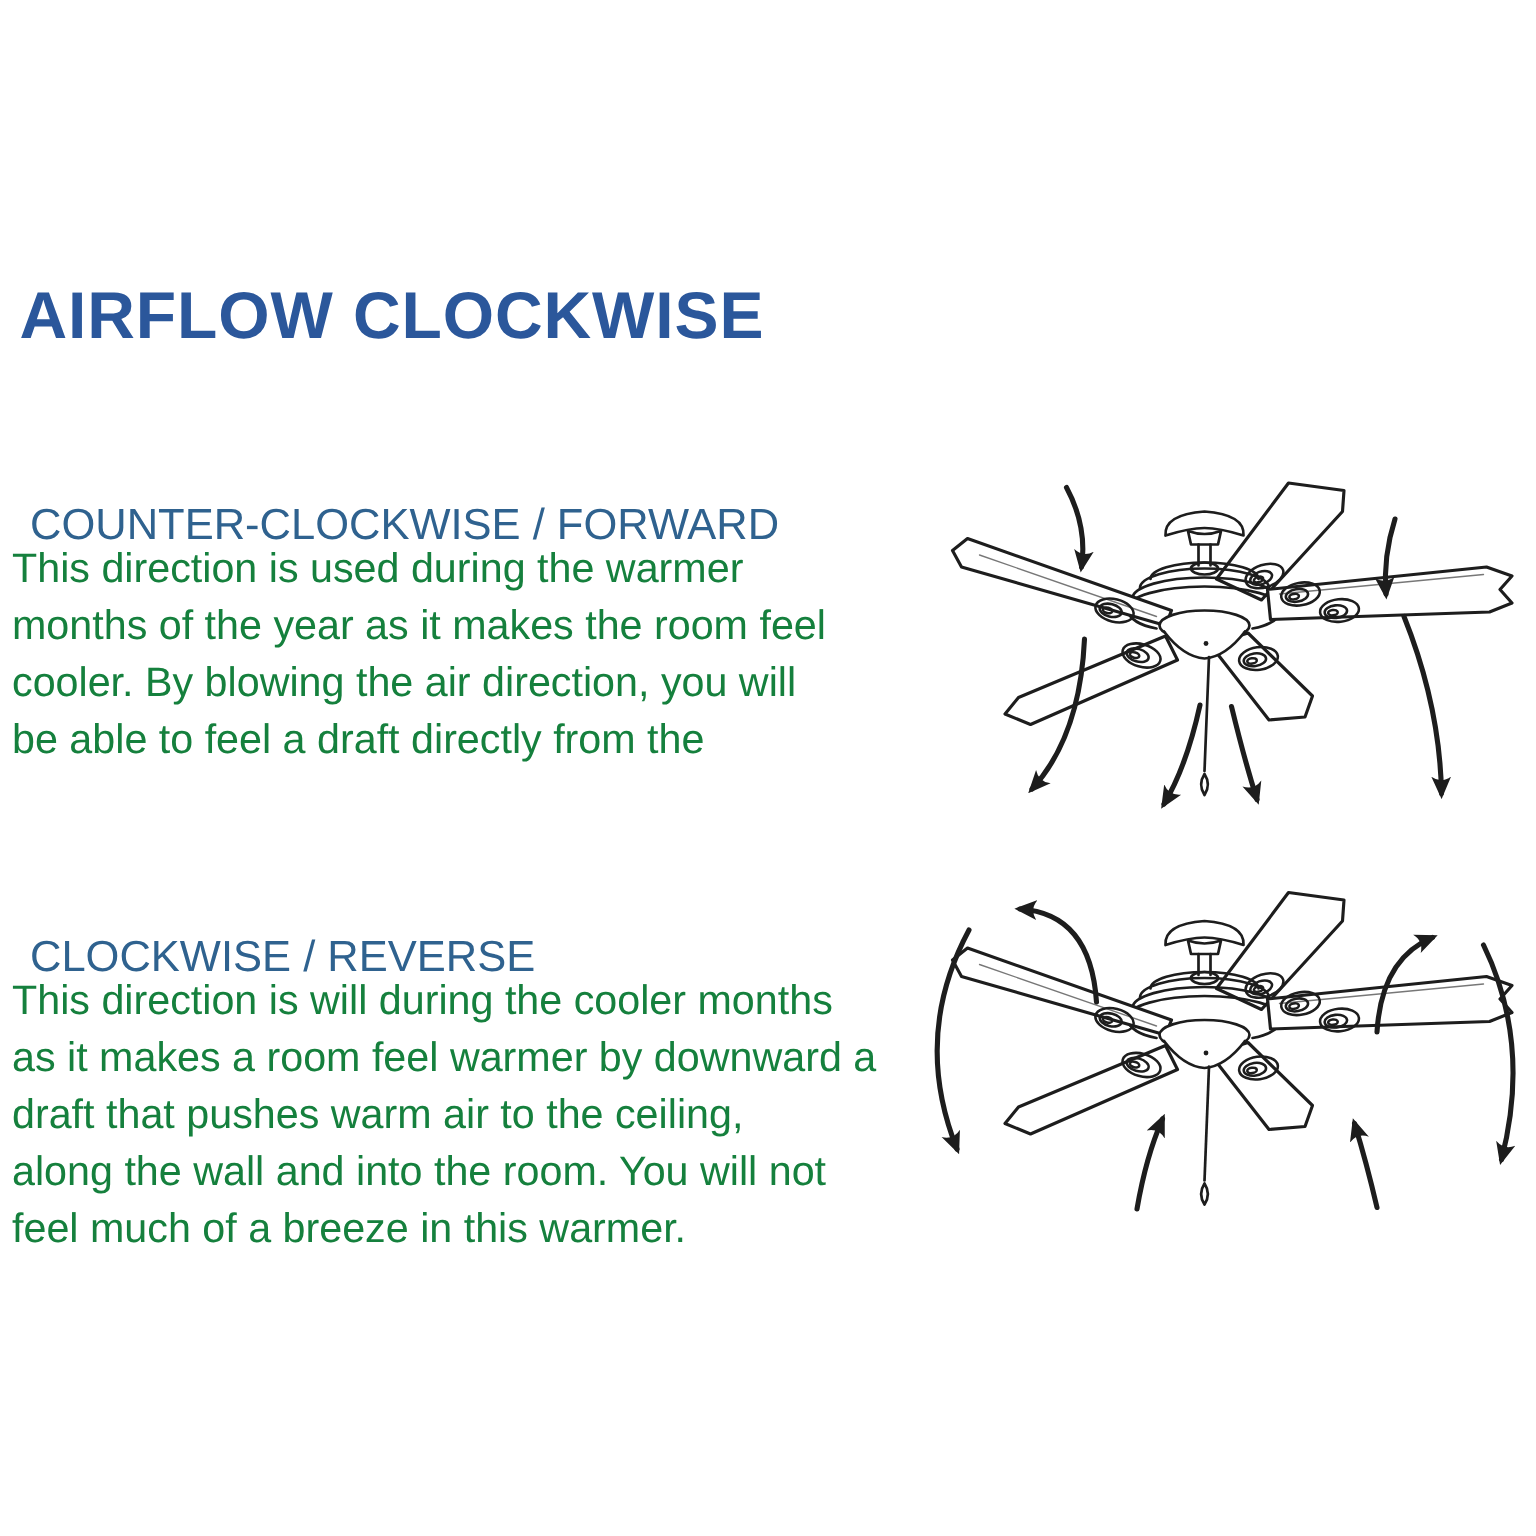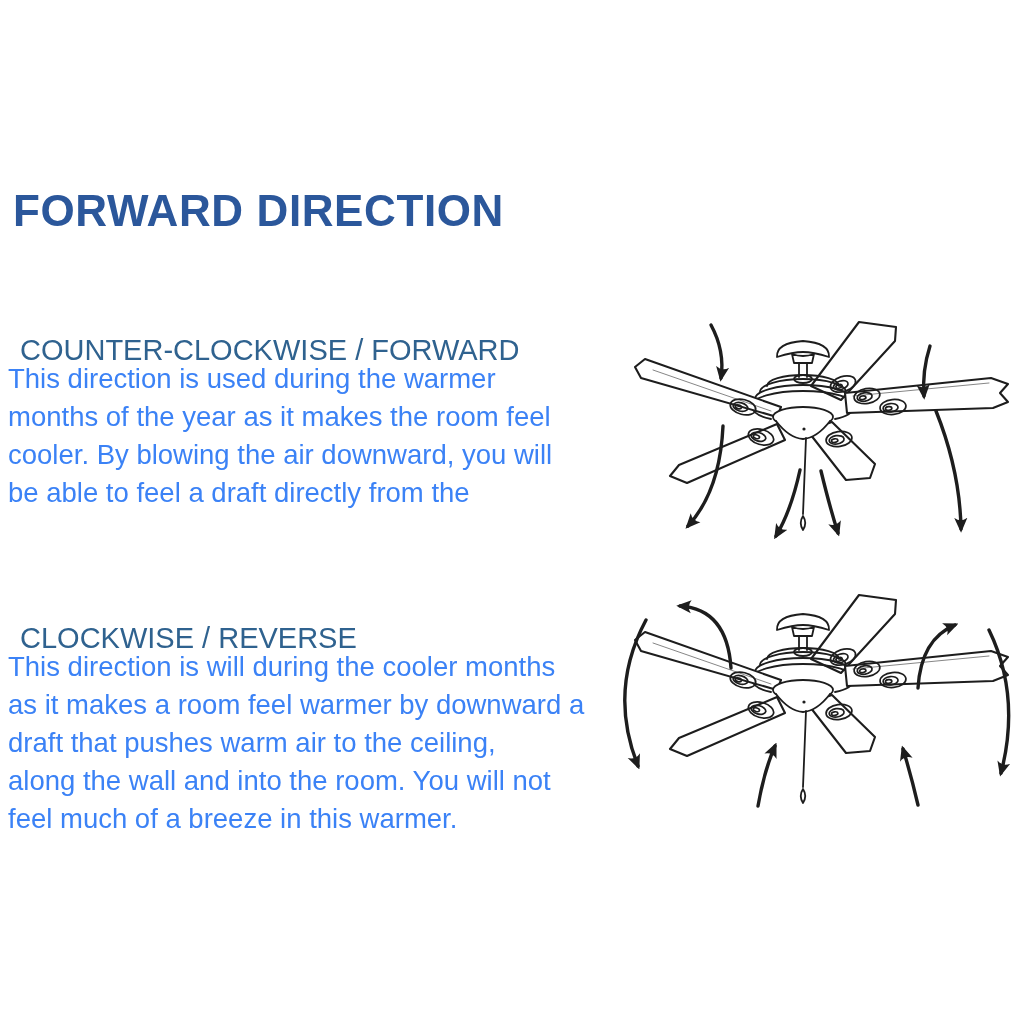--- a/index.html
+++ b/index.html
@@ -1,42 +1,42 @@
 <!DOCTYPE html>
 <html><head>
 <meta charset="utf-8">
 <style>
   html,body{margin:0;padding:0;}
   body{width:1024px;height:1024px;background:#ffffff;font-family:"Liberation Sans",sans-serif;}
   #page{position:relative;width:1024px;height:1024px;background:#ffffff;overflow:hidden;}
   .title{position:absolute;left:13px;top:186px;font-size:44px;font-weight:800;color:#2b579b;letter-spacing:.6px;white-space:nowrap;margin:0;}
   .sec-heading{position:absolute;left:8px;font-size:29px;font-weight:500;color:#2f628f;white-space:nowrap;margin:12px;}
-  .sec-body{position:absolute;left:8px;font-size:27.5px;line-height:38px;color:#3b82f6;}
+  .sec-body{position:absolute;left:8px;font-size:27.5px;line-height:38px;color:#15803d;}
   .sec-body div{white-space:nowrap;}
   #heading-forward{top:322px;}
   #body-forward{top:360px;}
   #heading-reverse{top:610px;}
   #body-reverse{top:648px;}
   .fanillo{position:absolute;}
   #fan-forward-svg{left:606px;top:314px;}
   #fan-reverse-svg{left:604px;top:584px;}
   .arrow{fill:none;stroke:#1d1d1d;stroke-width:3.4;stroke-linecap:round;}
 </style>
 </head>
 <body>
 
 <div id="page">
 
-  <h1 class="title">FORWARD DIRECTION</h1>
+  <h1 class="title">AIRFLOW CLOCKWISE</h1>
 
   <h2 id="heading-forward" class="sec-heading">COUNTER-CLOCKWISE / FORWARD</h2>
   <div id="body-forward" class="sec-body">
     <div>This direction is used during the warmer</div>
     <div>months of the year as it makes the room feel</div>
-    <div>cooler. By blowing the air downward, you will</div>
+    <div>cooler. By blowing the air direction, you will</div>
     <div>be able to feel a draft directly from the</div>
   </div>
 
   <h2 id="heading-reverse" class="sec-heading">CLOCKWISE / REVERSE</h2>
   <div id="body-reverse" class="sec-body">
     <div>This direction is will during the cooler months</div>
     <div>as it makes a room feel warmer by downward a</div>
     <div>draft that pushes warm air to the ceiling,</div>
     <div>along the wall and into the room. You will not</div>
     <div>feel much of a breeze in this warmer.</div>

